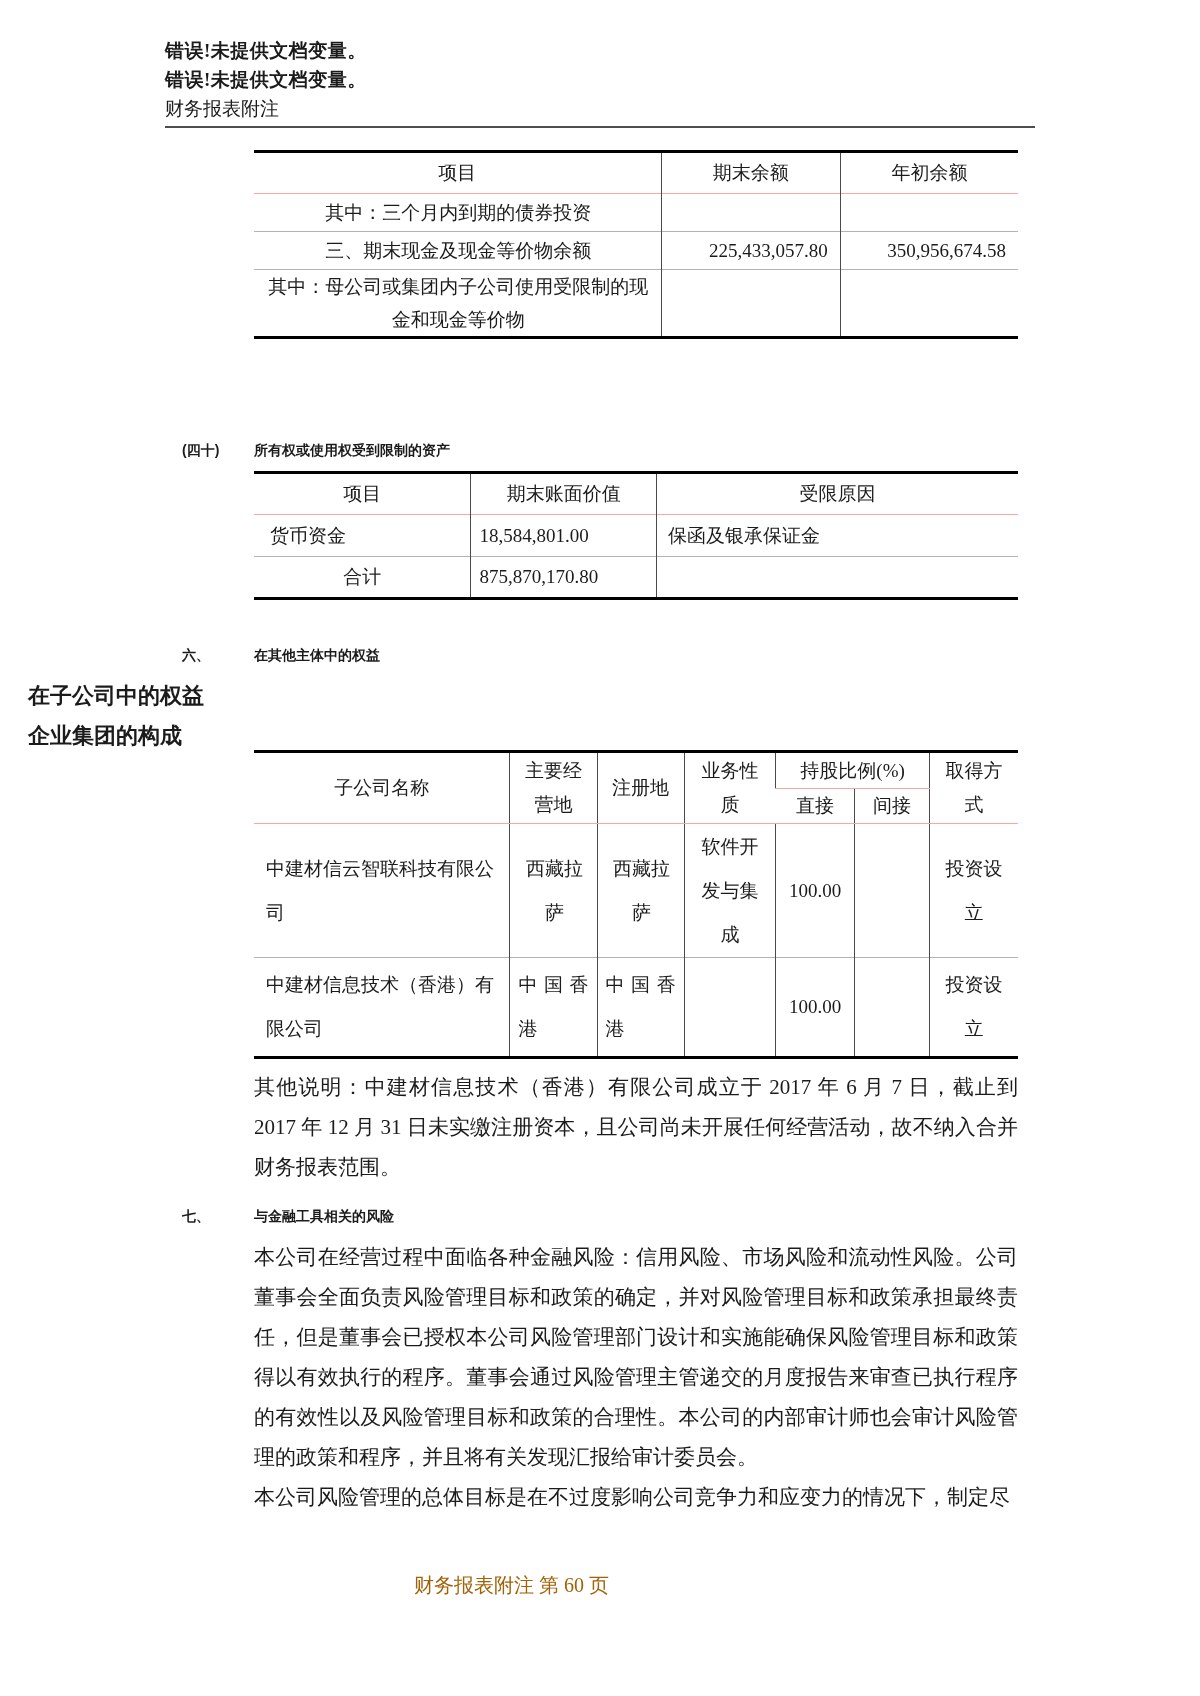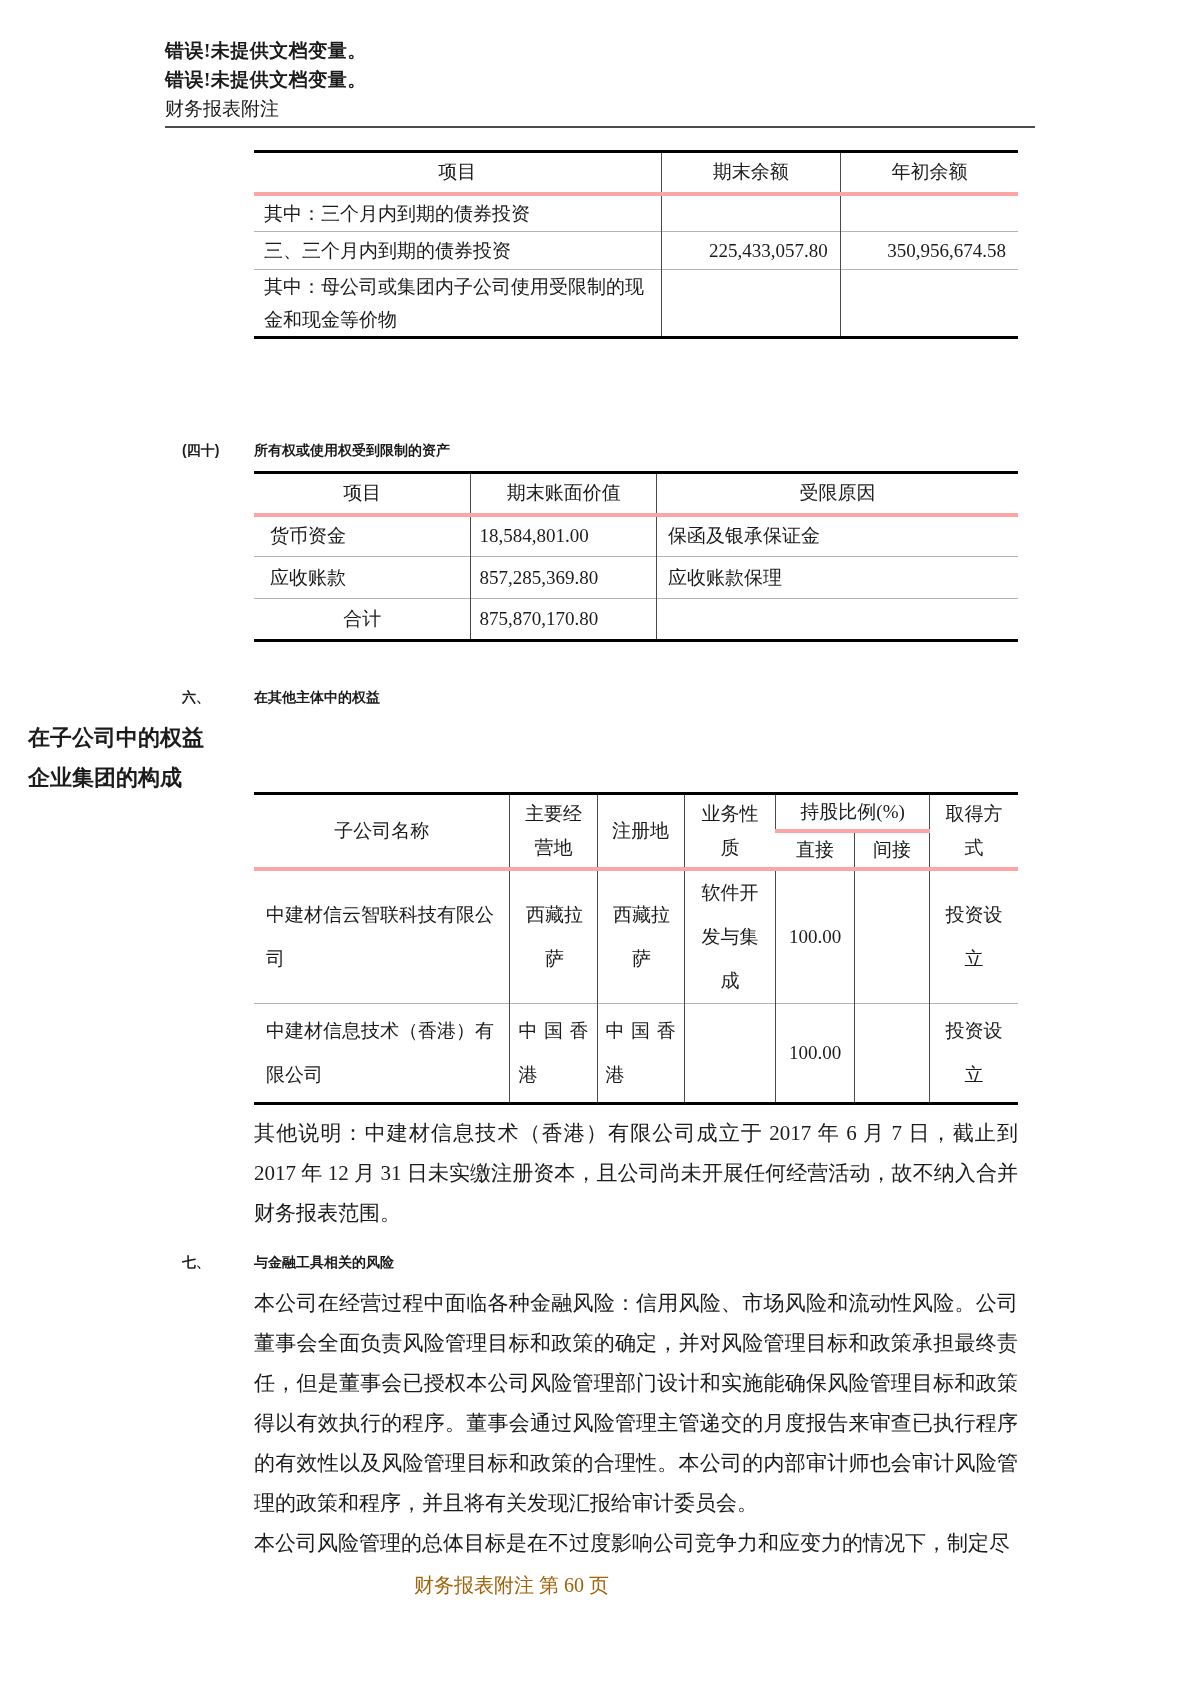--- a/index.html
+++ b/index.html
@@ -20,27 +20,27 @@
     width:764px;margin-left:254px;
     font-size:19px;color:#1b1b1b;
     border-top:3px solid #000;border-bottom:3px solid #000;
   }
   table.tbl th,table.tbl td{
     border-left:1px solid #4a4a4a;padding:0 8px;font-weight:normal;
     vertical-align:middle;overflow:hidden;
   }
   table.tbl th:first-child,table.tbl td:first-child{border-left:none;}
   .thin-sep{border-bottom:1px solid #b3b3b3;}
-  .dark-sep{border-bottom:4px solid #fca5a5;}
+  .dark-sep{border-bottom:1px solid #fca5a5;}
 
   
   .cash thead tr{height:42px;}
   .cash tbody tr{height:38px;}
   .cash tbody tr.tall{height:66px;}
-  .cash .item{text-align:left;padding-left:10px;line-height:33px;}
+  .cash .item{text-align:center;padding-left:10px;line-height:33px;}
   .cash .num{text-align:right;padding-right:12px;}
   .cash th{text-align:center;}
 
   
   .restricted thead tr{height:42px;}
   .restricted tbody tr{height:42px;}
   .restricted th{text-align:center;}
   .restricted .item{text-align:left;padding-left:16px;}
   .restricted .num{text-align:left;padding-right:10px;}
   .restricted .reason{text-align:left;padding-left:11px;}
@@ -103,21 +103,21 @@
         <th>年初余额</th>
       </tr>
     </thead>
     <tbody>
       <tr class="thin-sep">
         <td class="item">其中：三个月内到期的债券投资</td>
         <td class="num"></td>
         <td class="num"></td>
       </tr>
       <tr class="thin-sep">
-        <td class="item">三、三个月内到期的债券投资</td>
+        <td class="item">三、期末现金及现金等价物余额</td>
         <td class="num">225,433,057.80</td>
         <td class="num">350,956,674.58</td>
       </tr>
       <tr class="tall">
         <td class="item">其中：母公司或集团内子公司使用受限制的现金和现金等价物</td>
         <td class="num"></td>
         <td class="num"></td>
       </tr>
     </tbody>
   </table>
@@ -140,25 +140,20 @@
         <th>项目</th>
         <th>期末账面价值</th>
         <th>受限原因</th>
       </tr>
     </thead>
     <tbody>
       <tr class="thin-sep">
         <td class="item">货币资金</td>
         <td class="num">18,584,801.00</td>
         <td class="reason">保函及银承保证金</td>
-      </tr>
-      <tr class="thin-sep">
-        <td class="item">应收账款</td>
-        <td class="num">857,285,369.80</td>
-        <td class="reason">应收账款保理</td>
       </tr>
       <tr>
         <td class="total-label">合计</td>
         <td class="num">875,870,170.80</td>
         <td class="reason"></td>
       </tr>
     </tbody>
   </table>
 
   <div class="gap-2"></div>

